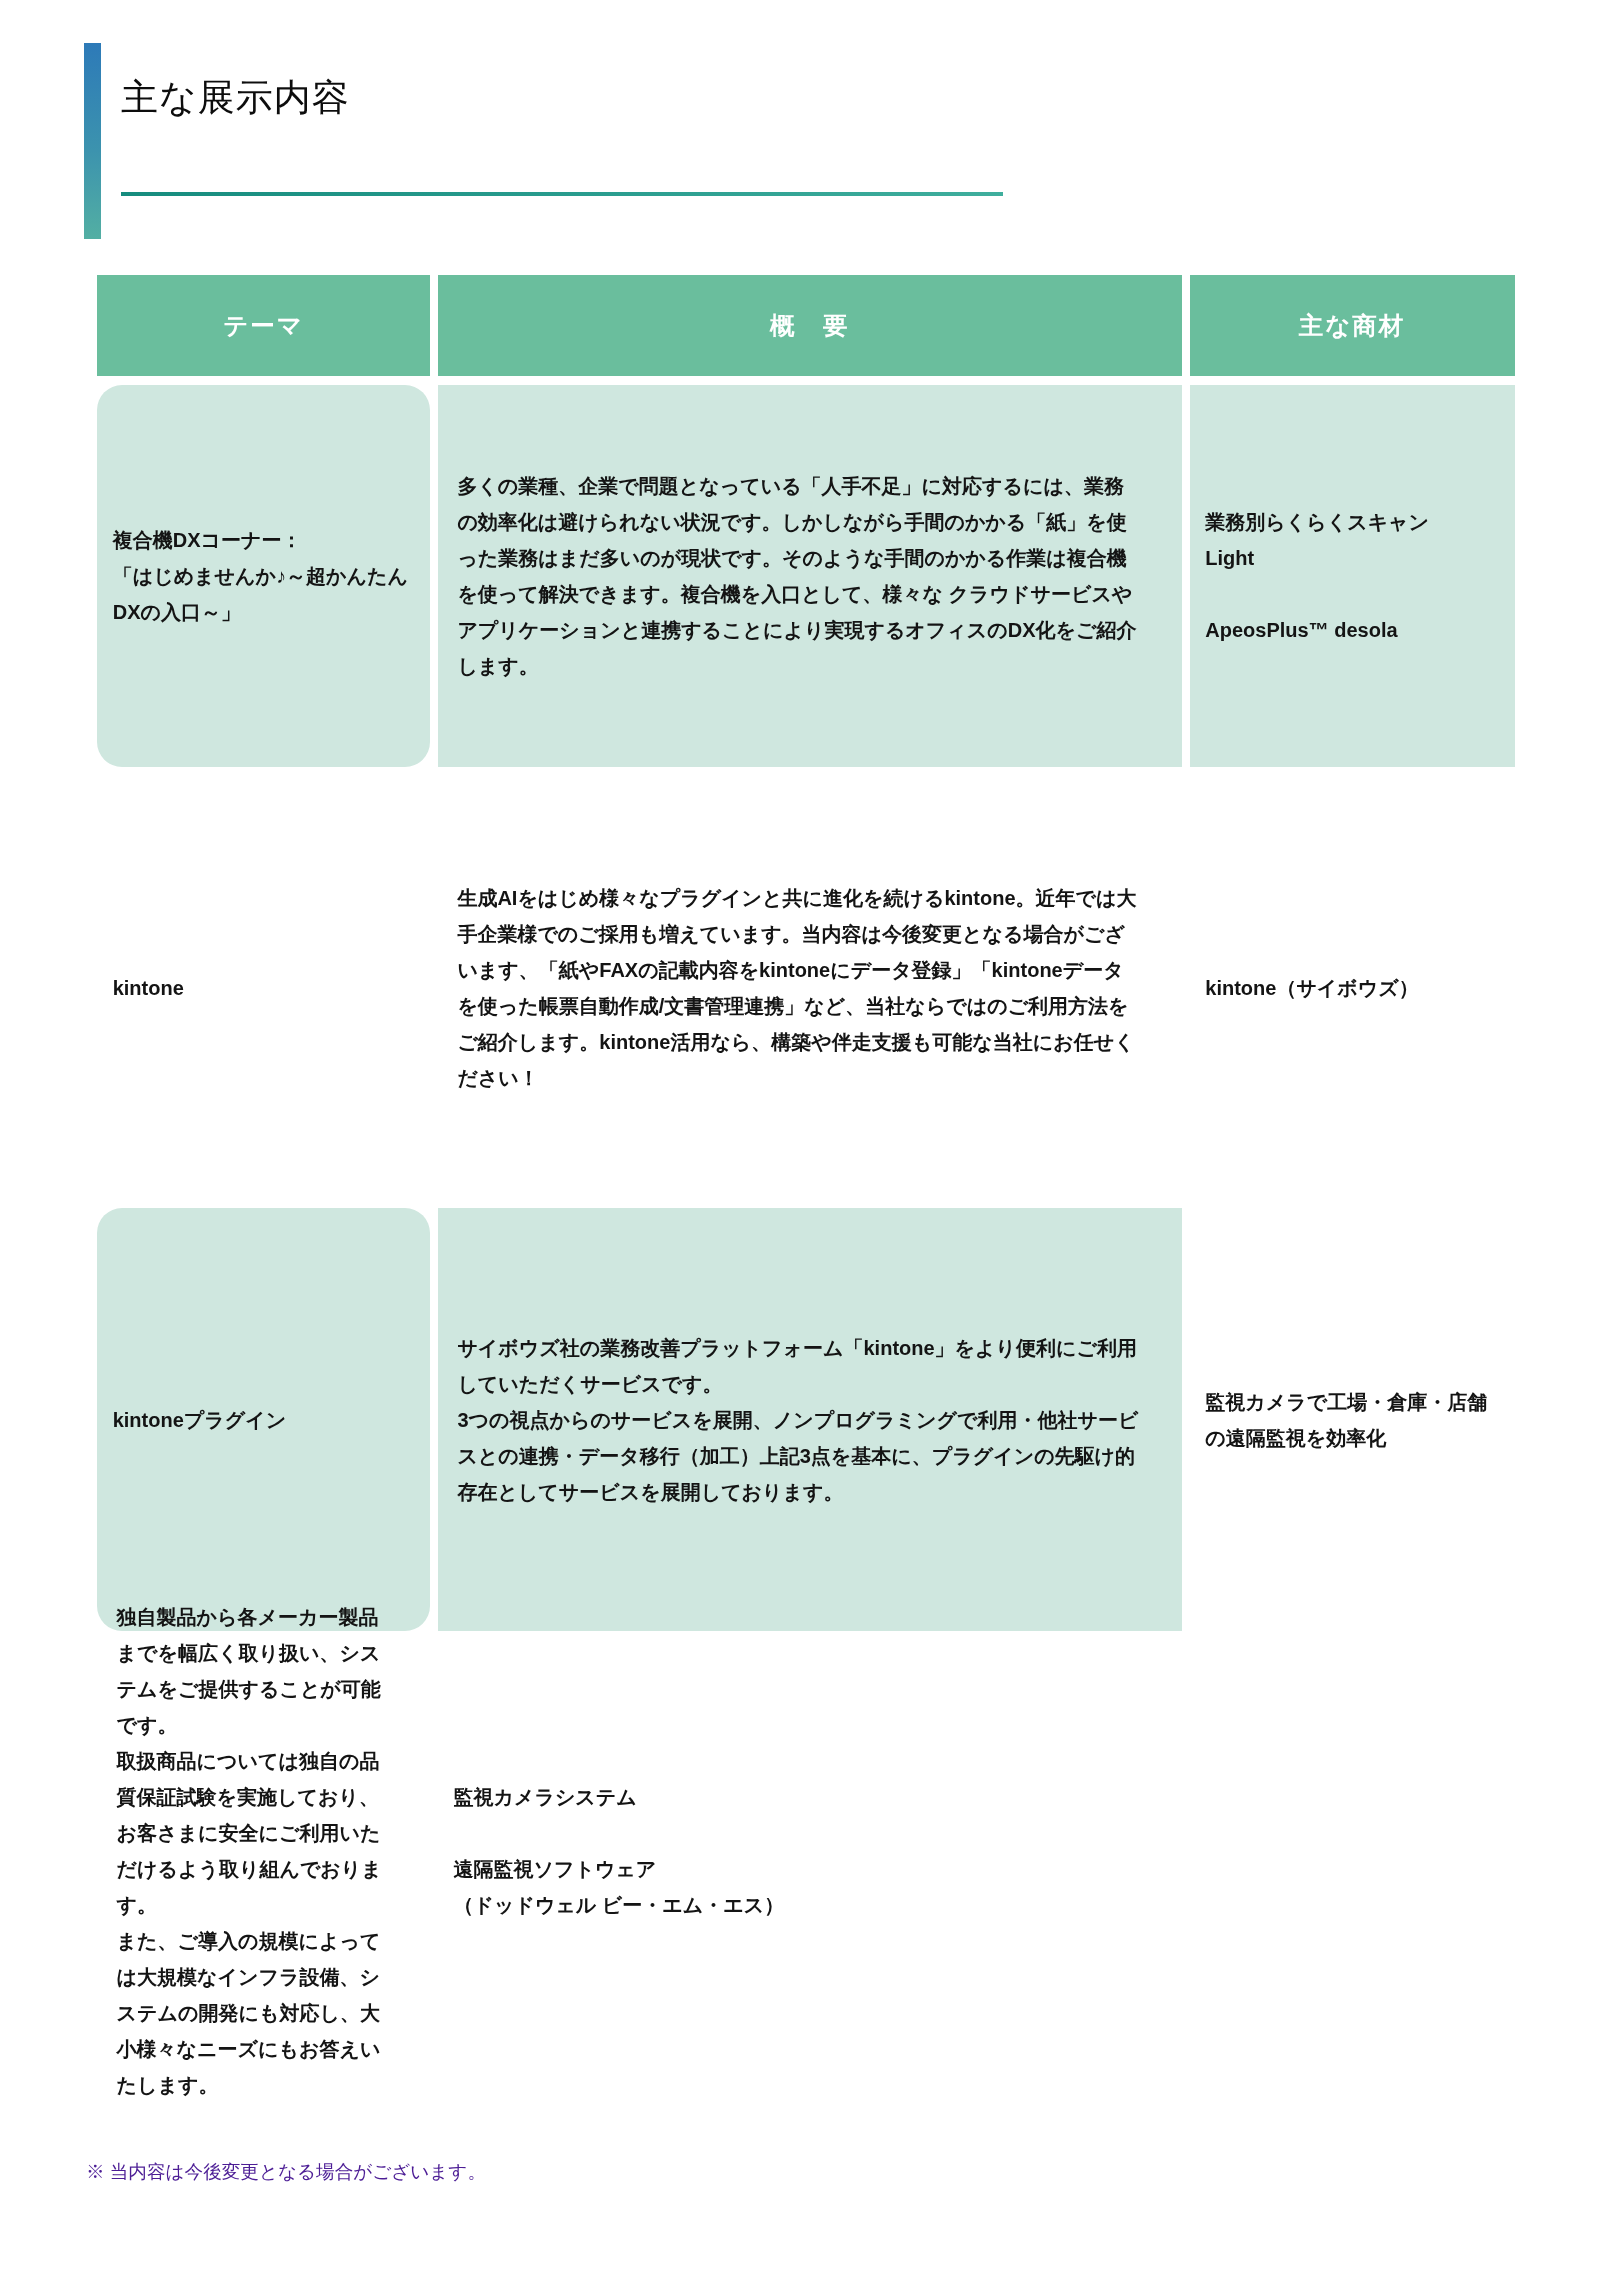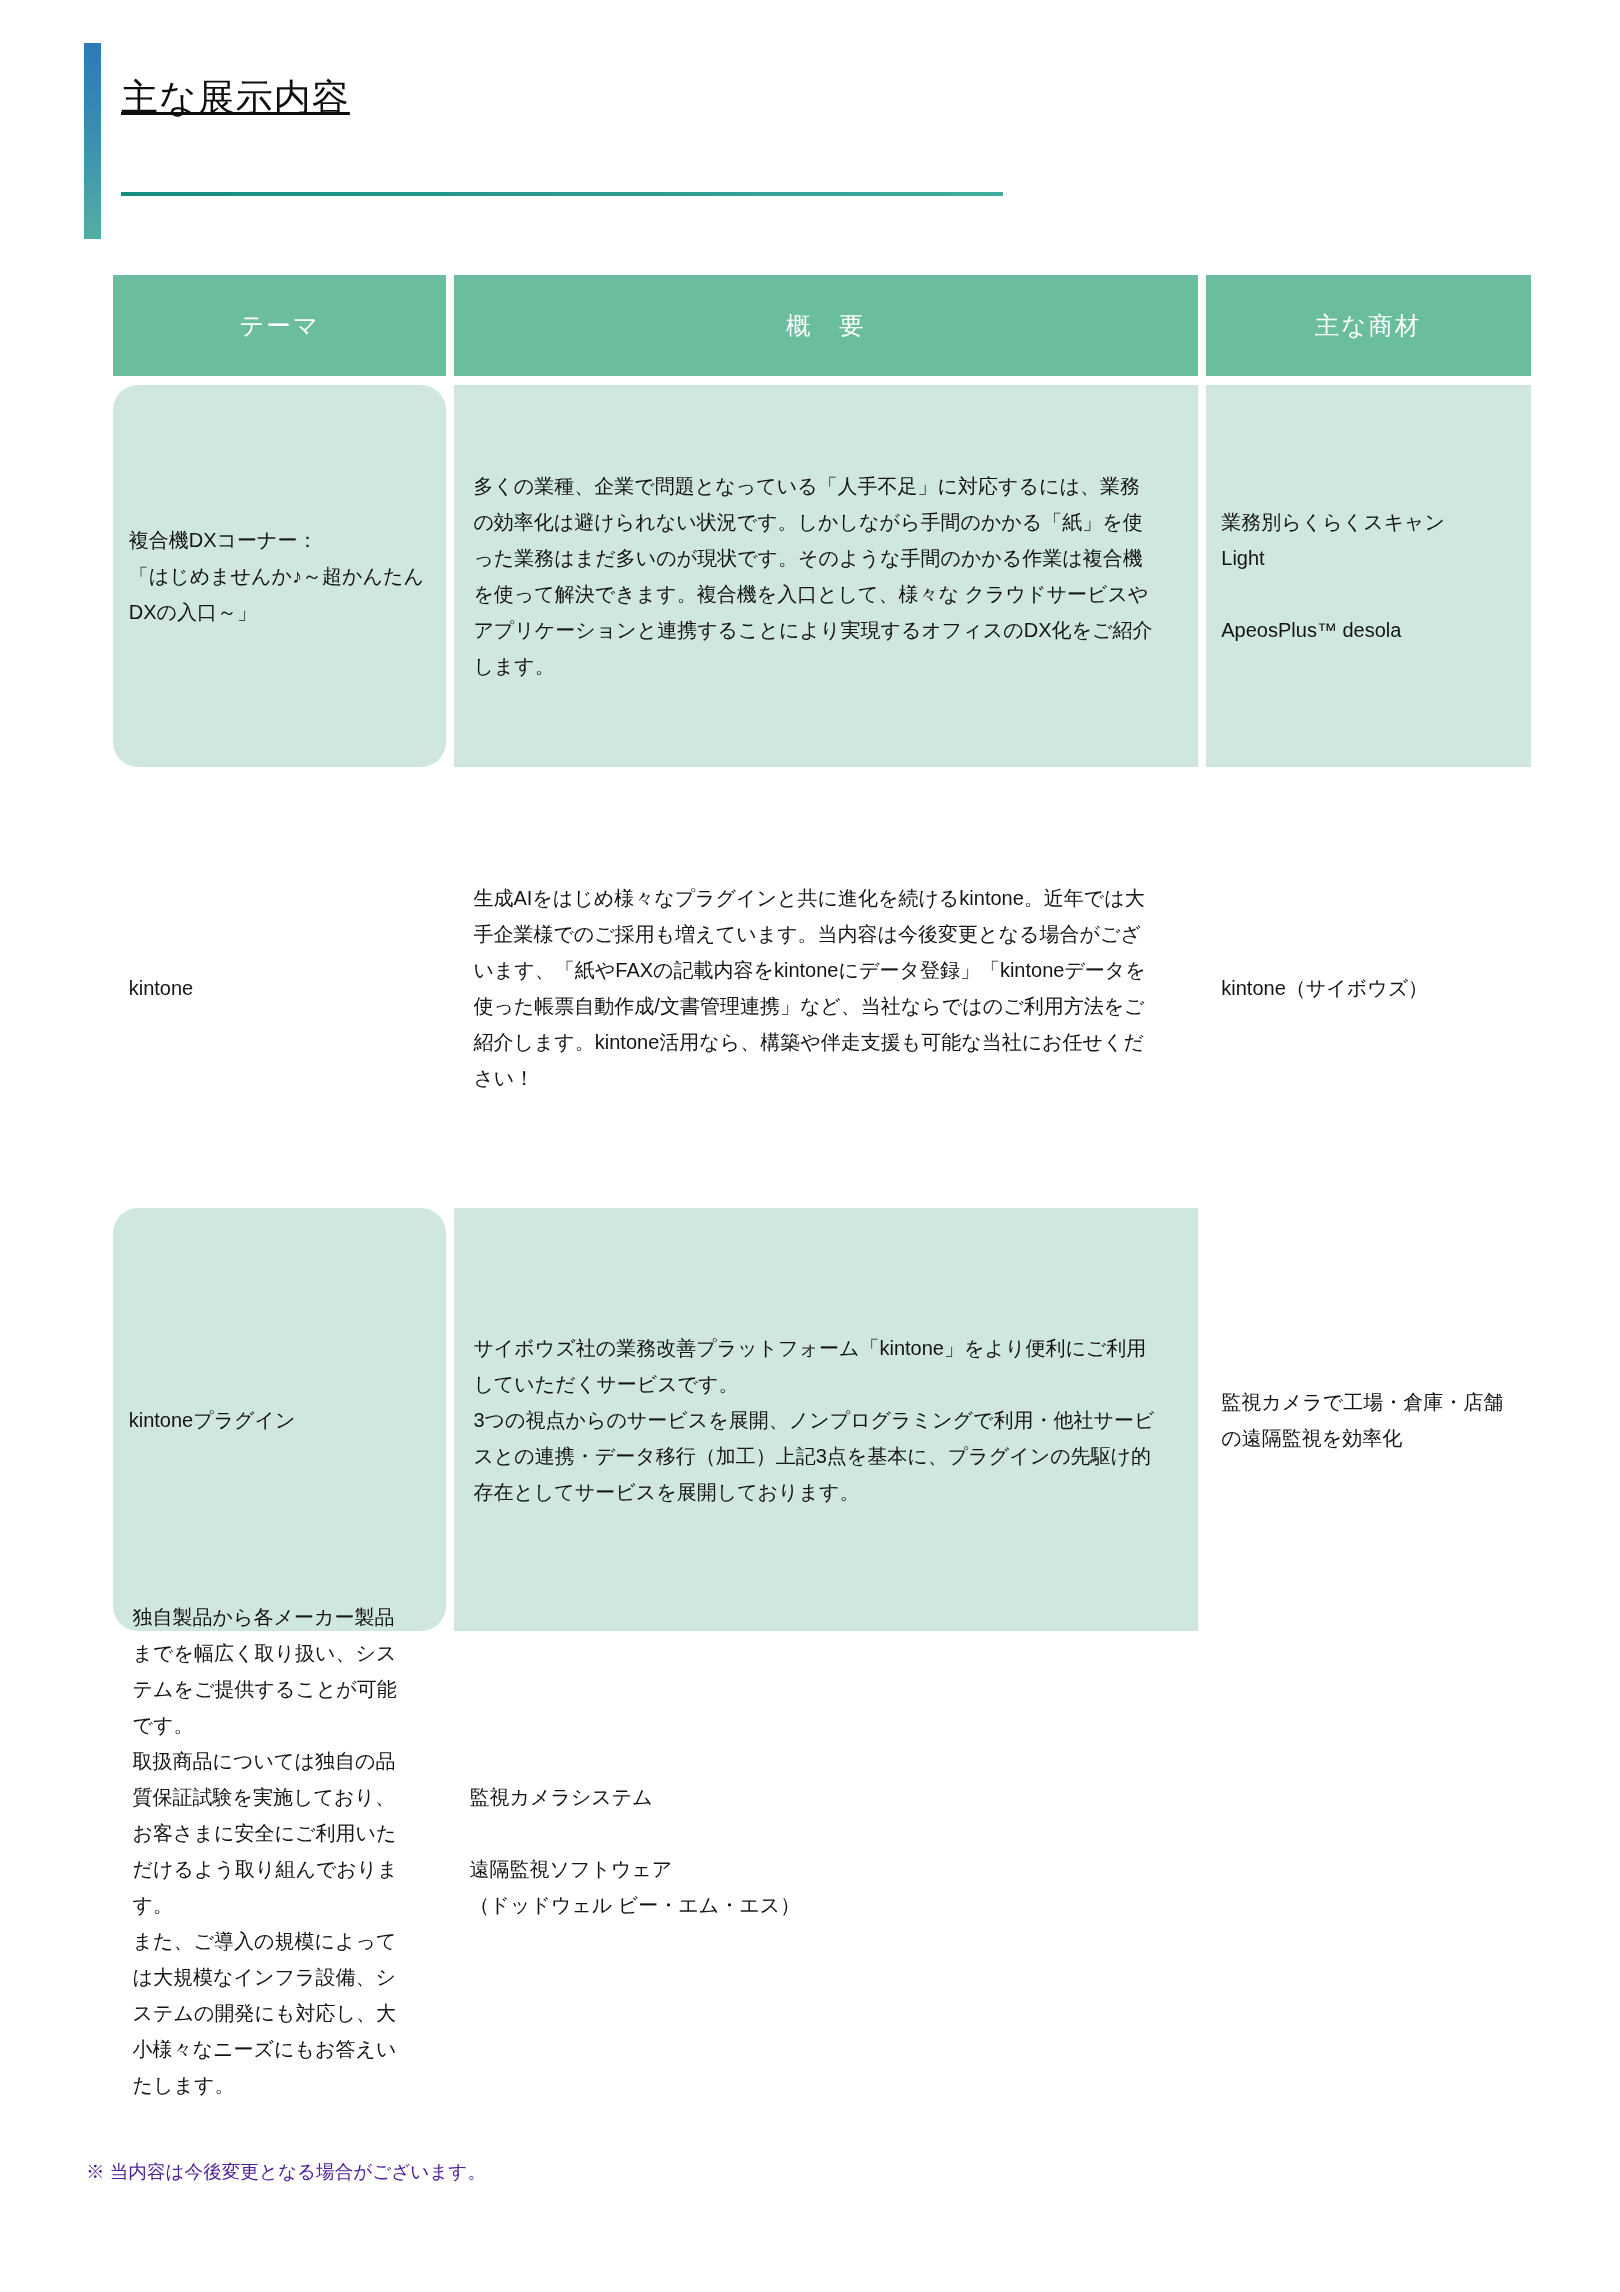--- a/index.html
+++ b/index.html
@@ -45,28 +45,29 @@
   .page-subtitle {
     position: absolute;
     left: 122px;
     top: 208px;
     font-size: 20.6px;
     color: #111111;
     white-space: nowrap;
   }
   .exhibit-table {
     position: absolute;
-    left: 113px;
+    left: 97px;
     top: 275px;
     width: 1418px;
     display: grid;
     grid-template-columns: 333px 744px 325px;
     grid-template-rows: 101px 382px 424px 423px 421px;
     column-gap: 7.8px;
     row-gap: 8.8px;
+    font-weight: bold;
   }
   .th {
     background: #6abe9d;
     color: #ffffff;
     font-size: 24.5px;
     display: flex;
     align-items: center;
     justify-content: center;
     letter-spacing: 2px;
   }
@@ -91,21 +92,21 @@
     white-space: nowrap;
   }
 </style>
 </head>
 <body>
 
 <div class="page">
 
   <div class="accent-bar"></div>
 
-  <h1 class="page-title" style="margin:0; font-weight:normal;text-decoration:underline;">主な展示内容</h1>
+  <h1 class="page-title" style="margin:0; font-weight:normal;">主な展示内容</h1>
 
   <div class="title-underline"></div>
 
 
   <div class="exhibit-table">
 
     <div class="th">テーマ</div>
     <div class="th">概　要</div>
     <div class="th">主な商材</div>
 

